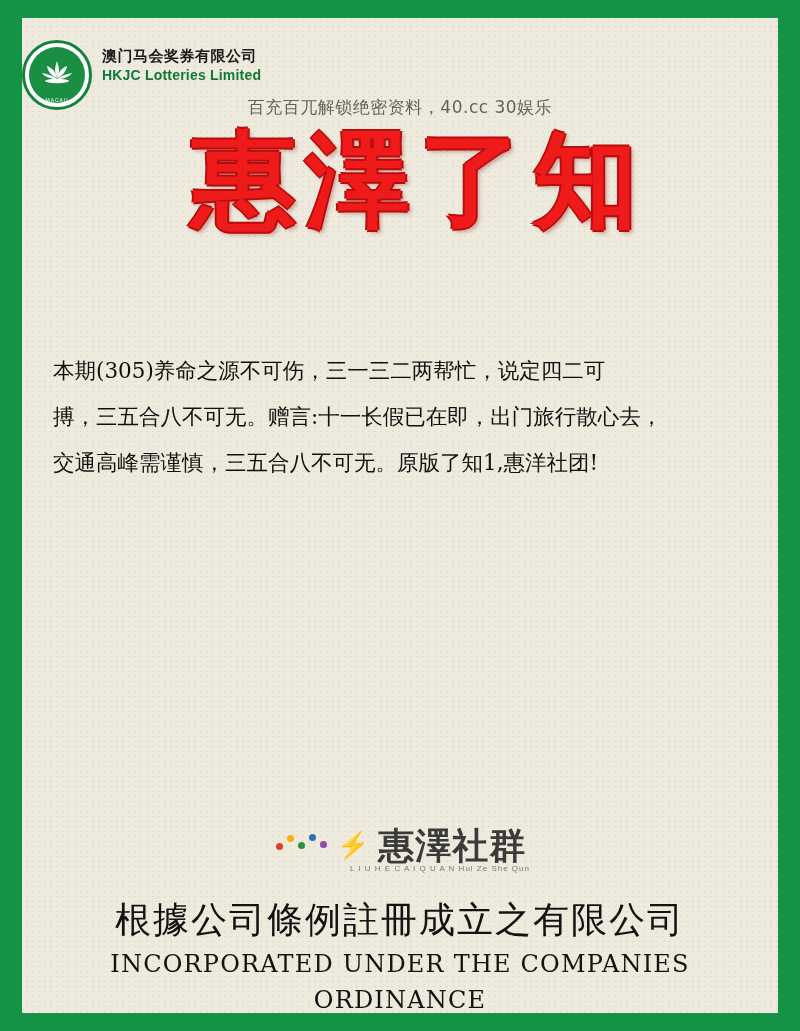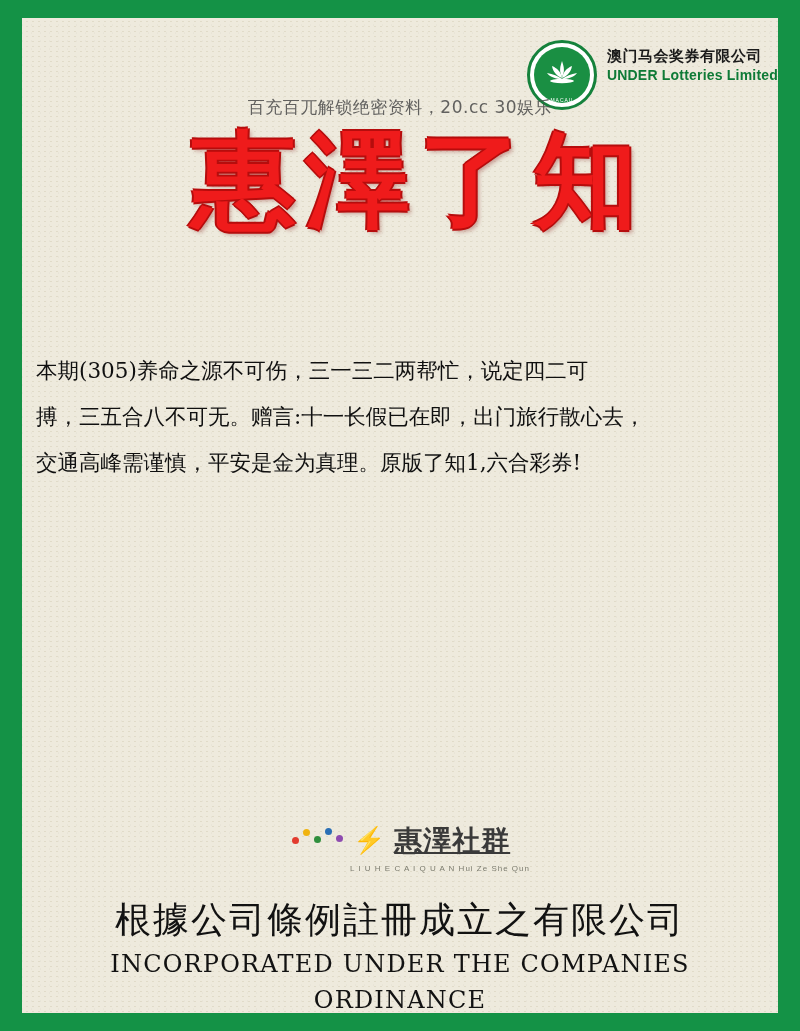--- a/index.html
+++ b/index.html
@@ -37,21 +37,21 @@
     overflow: hidden;
   }
 
   
   .header {
     position: absolute;
     left: 0;
     top: 22px;
     width: 756px;
     display: flex;
-    justify-content: flex-end;
+    justify-content: flex-start;
     align-items: flex-start;
   }
   .hkjc-logo {
     width: 64px;
     height: 64px;
     border-radius: 50%;
     background: #ffffff;
     border: 3px solid #15823c;
     position: relative;
     flex: 0 0 auto;
@@ -151,21 +151,21 @@
     color: #16160f;
     letter-spacing: 1px;
   }
 
   
   .body-text {
     position: absolute;
     left: 0;
     top: 330px;
     width: 756px;
-    padding: 0 14px;
+    padding: 0 31px;
     box-sizing: border-box;
     font-family: "DejaVu Serif", serif;
     font-size: 21.5px;
     color: #101010;
     line-height: 46px;
     text-align: left;
   }
   .body-text .ln {
     display: block;
     white-space: nowrap;
@@ -204,27 +204,26 @@
     top: 4px;
   }
   .brand-bolt {
     color: #e8b50c;
     font-size: 26px;
     position: relative;
     top: 3px;
   }
   .brand-cn-2 {
     font-family: "DejaVu Sans", sans-serif;
-    font-size: 28px;
+    font-size: 36px;
     font-weight: bold;
     color: #3a3a3a;
     letter-spacing: 1px;
     position: relative;
     top: 4px;
-    text-decoration: underline;
   }
   .brand-sub {
     position: absolute;
     left: 0;
     top: 846px;
     width: 756px;
     text-align: center;
     font-family: "Liberation Sans", sans-serif;
     font-size: 8px;
     color: #7c7c6f;
@@ -269,33 +268,33 @@
           <path d="M17 19 C12 17 8 13 7 7 C12 9 16 13 17 19 Z" fill="#ffffff"></path>
           <path d="M17 19 C22 17 26 13 27 7 C22 9 18 13 17 19 Z" fill="#ffffff"></path>
           <path d="M17 20 C11 20 5 18 2 14 C8 15 13 17 17 20 Z" fill="#ffffff"></path>
           <path d="M17 20 C23 20 29 18 32 14 C26 15 21 17 17 20 Z" fill="#ffffff"></path>
           <ellipse cx="17" cy="22" rx="12" ry="2.2" fill="#ffffff"></ellipse>
         </svg>
         <div class="macau">MACAU</div>
       </div>
       <div class="company-block">
         <div class="company-cn">澳门马会奖券有限公司</div>
-        <div class="company-en">UNDER Lotteries Limited</div>
+        <div class="company-en">HKJC Lotteries Limited</div>
       </div>
     </div>
 
-    <div class="watermark">百充百兀解锁绝密资料，20.cc 30娱乐</div>
+    <div class="watermark">百充百兀解锁绝密资料，40.cc 30娱乐</div>
 
     <div class="big-title">惠澤了知</div>
 
 
     <div class="body-text">
       <span class="ln">本期(305)养命之源不可伤，三一三二两帮忙，说定四二可</span>
       <span class="ln">搏，三五合八不可无。赠言:十一长假已在即，出门旅行散心去，</span>
-      <span class="ln">交通高峰需谨慎，平安是金为真理。原版了知1,六合彩券!</span>
+      <span class="ln">交通高峰需谨慎，三五合八不可无。原版了知1,惠洋社团!</span>
     </div>
 
     <div class="brand">
       <div class="dots">
         <i style="left:2px;  top:9px;  background:#e23b2e;"></i>
         <i style="left:13px; top:1px;  background:#f0b310;"></i>
         <i style="left:24px; top:8px;  background:#2f8f3d;"></i>
         <i style="left:35px; top:0px;  background:#2a6fb5;"></i>
         <i style="left:46px; top:7px;  background:#8e4bb0;"></i>
       </div>

